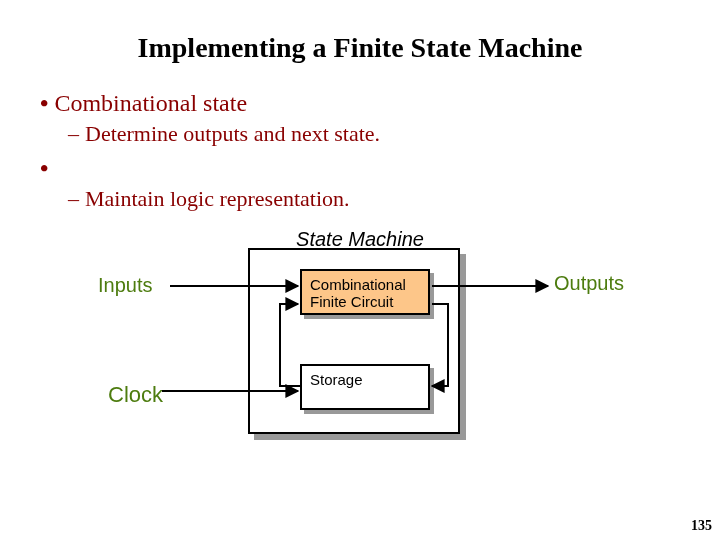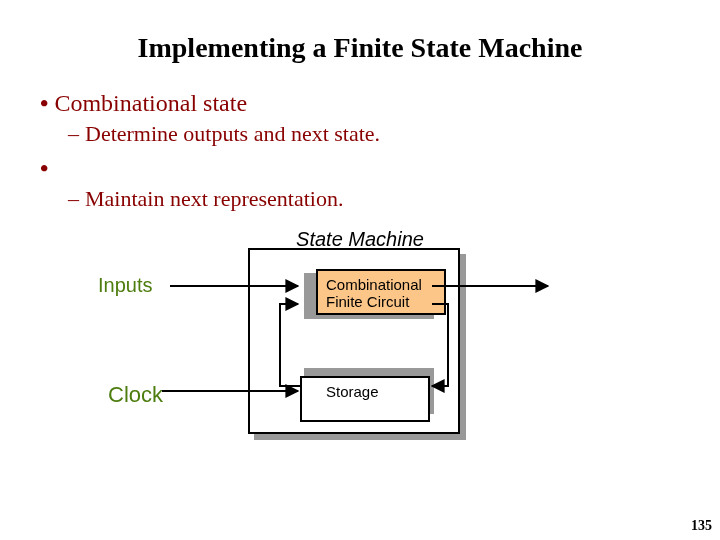--- a/index.html
+++ b/index.html
@@ -77,21 +77,21 @@
     border: 2px solid #000;
   }
   .box-clc-shadow {
     position: absolute;
     left: 304px; top: 49px;
     width: 130px; height: 46px;
     background: #999;
   }
   .box-clc {
     position: absolute;
-    left: 316px; top: 45px;
+    left: 300px; top: 45px;
     width: 130px; height: 46px;
     background: #fdc689;
     border: 2px solid #000;
     font-family: Arial, Helvetica, sans-serif;
     font-size: 15px;
     padding: 5px 8px;
     line-height: 1.15;
   }
   .box-se-shadow {
     position: absolute;
@@ -100,23 +100,22 @@
     background: #999;
   }
   .box-se {
     position: absolute;
     left: 300px; top: 140px;
     width: 130px; height: 46px;
     background: #fff;
     border: 2px solid #000;
     font-family: Arial, Helvetica, sans-serif;
     font-size: 15px;
-    padding: 5px 24px;
+    padding: 5px 8px;
     line-height: 1.15;
-    margin-top: 12px;
   }
   .page-num {
     position: absolute;
     right: 8px;
     bottom: 6px;
     font-family: "Times New Roman", Times, serif;
     font-size: 14px;
     color: #000;
     font-weight: bold;
   }
@@ -139,27 +138,28 @@
   </div>
   <div class="bullet-sub">
     <span class="dash">–</span>
     <span>Determine outputs and next state.</span>
   </div>
   <div class="bullet-main">
     <span class="dot">•</span>
   </div>
   <div class="bullet-sub">
     <span class="dash">–</span>
-    <span>Maintain next representation.</span>
+    <span>Maintain logic representation.</span>
   </div>
 </div>
 
 <div class="diagram-wrap">
   <div class="sm-label">State Machine</div>
   <div class="inputs-label">Inputs</div>
+  <div class="outputs-label">Outputs</div>
   <div class="clock-label">Clock</div>
 
   <div class="box-shadow-outer"></div>
   <div class="box-outer"></div>
 
   <div class="box-clc-shadow"></div>
   <div class="box-clc">
     <div>Combinational</div>
     <div>Finite Circuit</div>
   </div>

